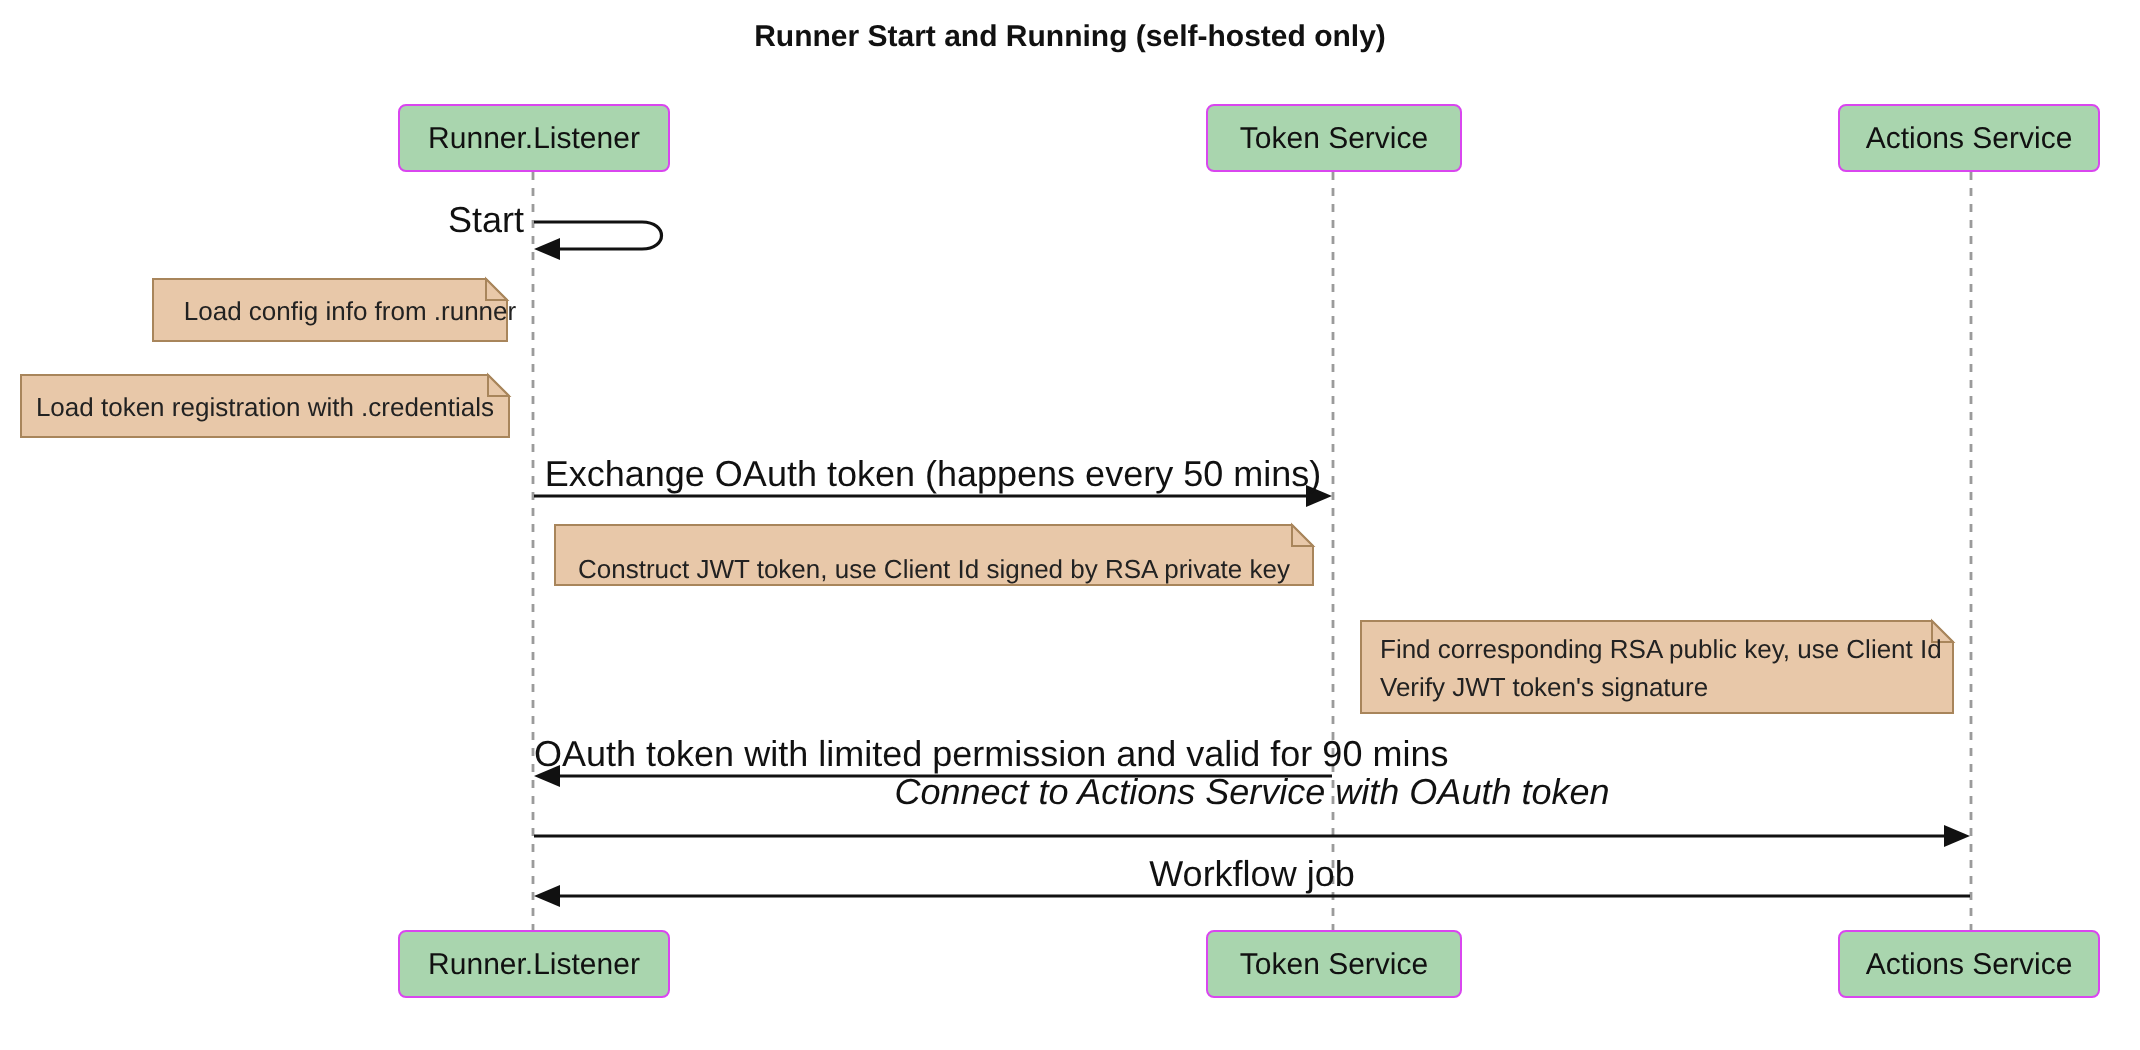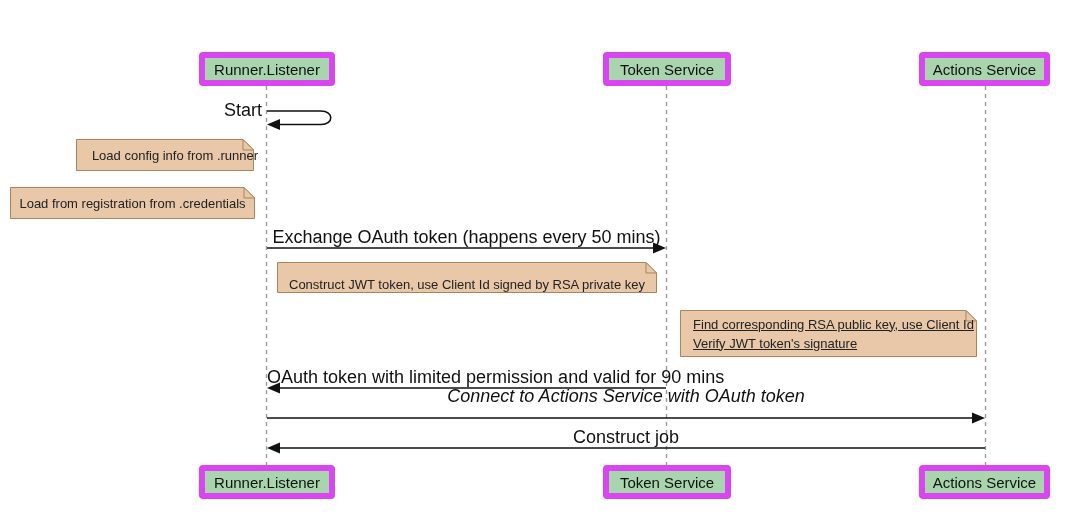--- a/index.html
+++ b/index.html
@@ -1,30 +1,30 @@
 <!DOCTYPE html>
 <html><head>
 <meta charset="utf-8">
 <style>
   html,body{margin:0;padding:0;background:#ffffff;}
   body{font-family:"Liberation Sans","DejaVu Sans",sans-serif;}
   .diagram{position:relative;width:1070px;height:525px;background:#fff;overflow:hidden;}
   .svg-layer{position:absolute;left:0;top:0;width:1070px;height:525px;}
   .title{position:absolute;left:0;top:10px;width:1070px;text-align:center;
          font-size:15px;font-weight:bold;color:#111;}
-  .actor{position:absolute;height:34px;background:#a9d5ae;border:6px solid #d946ef;
+  .actor{position:absolute;height:34px;background:#a9d5ae;border:1px solid #d946ef;
          border-radius:4px;display:flex;align-items:center;justify-content:center;
          font-size:15px;color:#111;box-sizing:border-box;}
   .msg-label{position:absolute;font-size:18px;color:#111;text-align:center;
              white-space:nowrap;line-height:16px;}
   .msg-label.right{text-align:right;}
   .note-text{position:absolute;font-size:13px;color:#222;display:flex;
              align-items:center;justify-content:center;white-space:nowrap;
              box-sizing:border-box;line-height:19px;}
-  .note-text.left{justify-content:center;padding-left:10px;text-decoration:underline;}
+  .note-text.left{justify-content:flex-start;padding-left:10px;}
   .note-text .lines{display:block;text-align:left;}
 </style>
 </head>
 <body>
 
 <div class="diagram">
 
   <svg class="svg-layer" viewBox="0 0 1070 525" xmlns="http://www.w3.org/2000/svg">
 
     <line x1="266.5" y1="86" x2="266.5" y2="465" stroke="#9b9b9b" stroke-width="1.4" stroke-dasharray="4 4"></line>
@@ -57,20 +57,21 @@
     <g>
       <path d="M277.5,262.5 H646 L656.5,273 V292.5 H277.5 Z" fill="#e8c8a9" stroke="#a8855b" stroke-width="1"></path>
       <path d="M646,262.5 V273 H656.5 Z" fill="#e8c8a9" stroke="#a8855b" stroke-width="1"></path>
     </g>
     <g>
       <path d="M680.5,310.5 H966 L976.5,321 V356.5 H680.5 Z" fill="#e8c8a9" stroke="#a8855b" stroke-width="1"></path>
       <path d="M966,310.5 V321 H976.5 Z" fill="#e8c8a9" stroke="#a8855b" stroke-width="1"></path>
     </g>
   </svg>
 
+  <div class="title">Runner Start and Running (self-hosted only)</div>
 
   <div class="actor" style="left:199px;top:52px;width:136px;">
     <span>Runner.Listener</span>
   </div>
   <div class="actor" style="left:603px;top:52px;width:128px;">
     <span>Token Service</span>
   </div>
   <div class="actor" style="left:919px;top:52px;width:131px;">
     <span>Actions Service</span>
   </div>
@@ -82,24 +83,24 @@
     <span>Token Service</span>
   </div>
   <div class="actor" style="left:919px;top:465px;width:131px;">
     <span>Actions Service</span>
   </div>
 
   <div class="msg-label right" style="right:808px;top:102px;">Start</div>
   <div class="msg-label" style="left:267px;top:229px;width:399px;text-align:center;">Exchange OAuth token (happens every 50 mins)</div>
   <div class="msg-label" style="left:267px;top:369px;width:399px;">OAuth token with limited permission and valid for 90 mins</div>
   <div class="msg-label" style="left:267px;top:388px;width:718px;font-style:italic;">Connect to Actions Service with OAuth token</div>
-  <div class="msg-label" style="left:267px;top:429px;width:718px;">Construct job</div>
+  <div class="msg-label" style="left:267px;top:429px;width:718px;">Workflow job</div>
 
   <div class="note-text" style="left:76px;top:139px;width:198px;height:32px;">Load config info from .runner</div>
-  <div class="note-text" style="left:10px;top:187px;width:245px;height:32px;">Load from registration from .credentials</div>
+  <div class="note-text" style="left:10px;top:187px;width:245px;height:32px;">Load token registration with .credentials</div>
   <div class="note-text" style="left:277px;top:262px;width:380px;height:45px;">Construct JWT token, use Client Id signed by RSA private key</div>
   <div class="note-text left" style="left:680px;top:310px;width:297px;height:47px;">
     <span class="lines">
       <span style="display:block;">Find corresponding RSA public key, use Client Id</span>
       <span style="display:block;">Verify JWT token's signature</span>
     </span>
   </div>
 
 </div>
 

